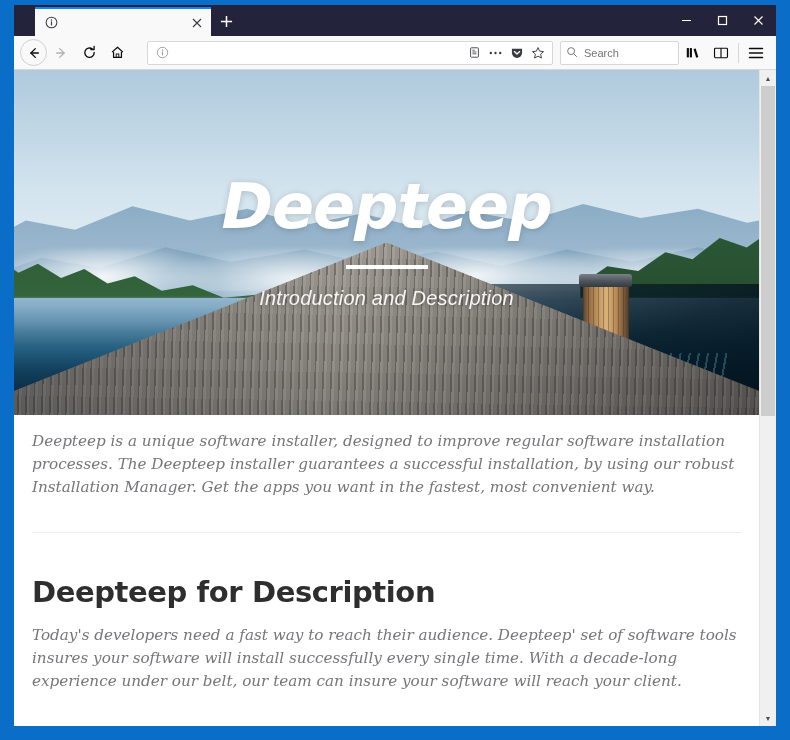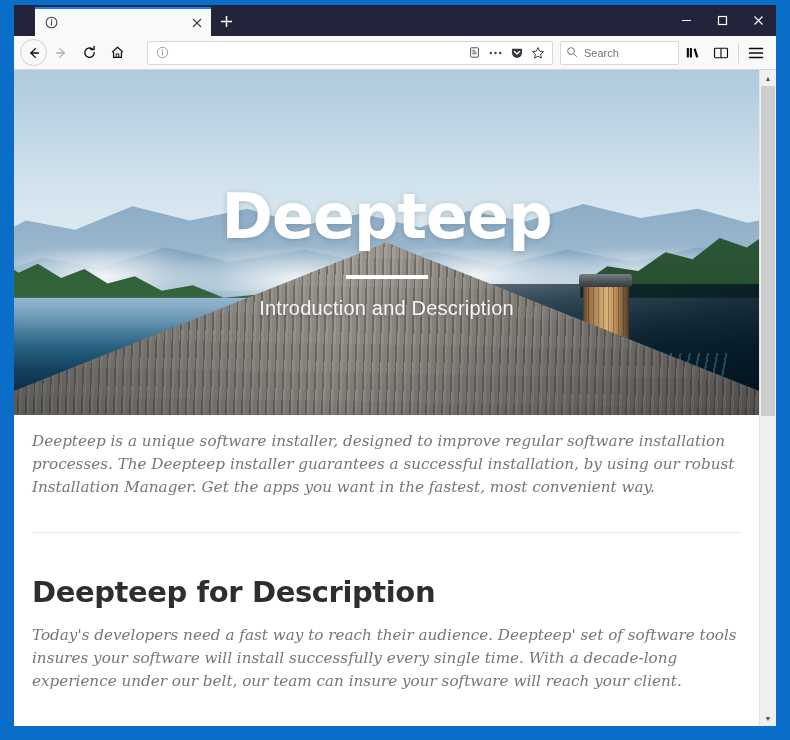--- a/index.html
+++ b/index.html
@@ -342,22 +342,23 @@
     border-radius: 3px;
   }
 
   .hero-overlay {
     position: absolute; inset: 0;
     background: linear-gradient(180deg, rgba(20,40,60,.08) 0%, rgba(20,40,60,0) 45%);
   }
 
   .hero-text {
     position: absolute;
-    left: 0; right: 0; top: 116px;
+    left: 0; right: 0; top: 106px;
     text-align: center;
+    font-style: italic;
   }
   .hero-title {
     font-family: "DejaVu Sans", sans-serif;
     font-size: 62px;
     font-weight: bold;
     color: #ffffff;
     letter-spacing: -1px;
     line-height: 1;
     text-shadow: 0 1px 6px rgba(0,0,0,.18);
   }

